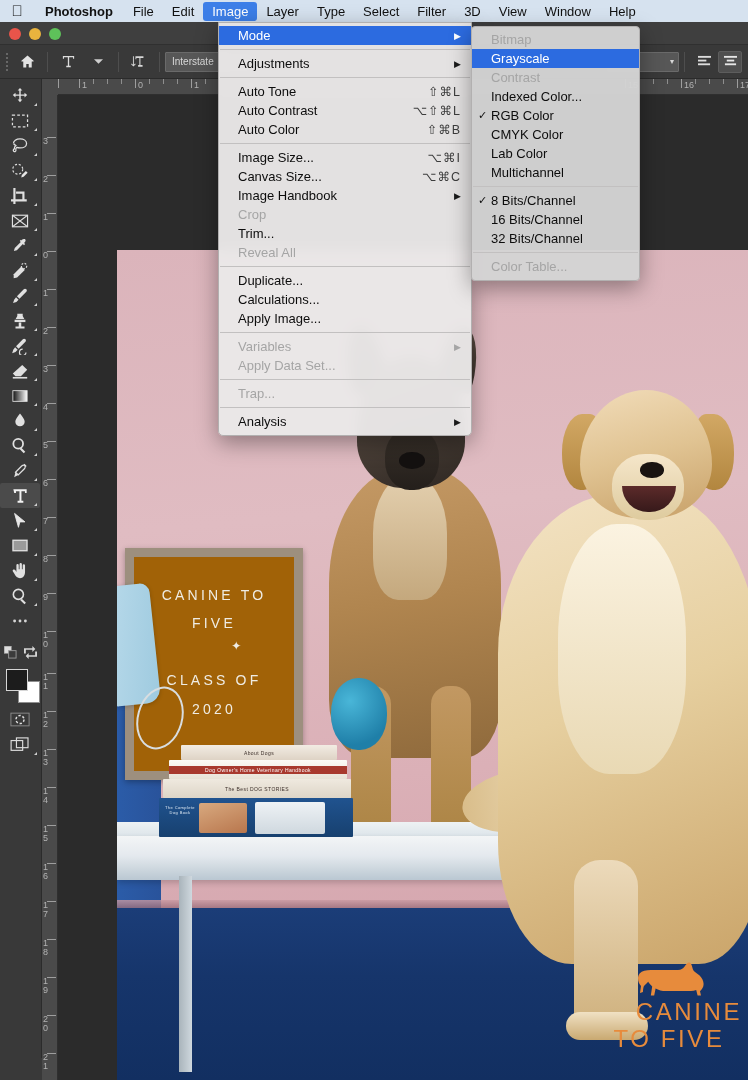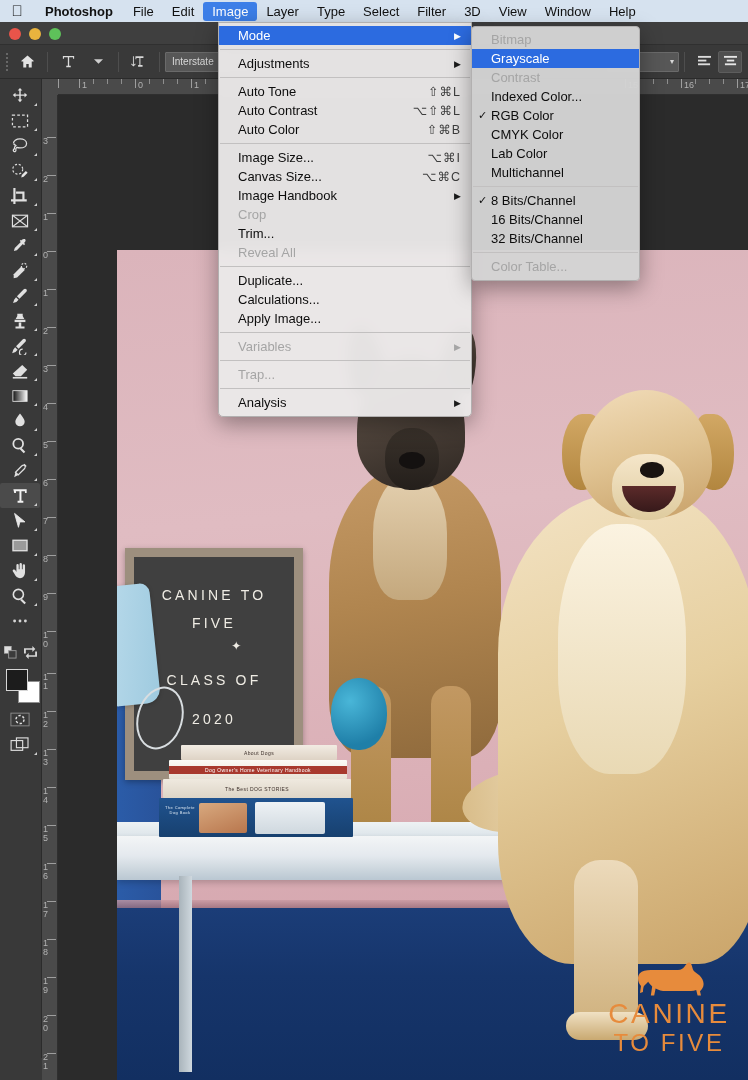--- a/index.html
+++ b/index.html
@@ -99,21 +99,21 @@
      background:linear-gradient(90deg,#2b5ca8,#29539b);}
   .bench { position:absolute; left:0; bottom:200px; width:100%; height:44px;
      background:linear-gradient(180deg,#f3f5f6 0%,#e4e9ee 45%,#cdd7de 75%,#bac7d2 100%);
      box-shadow:0 3px 6px rgba(0,0,0,.18);}
   .bench-leg { position:absolute; bottom:8px; left:62px; width:13px; height:196px;
      background:linear-gradient(90deg,#a9b4bb,#cfd8de);}
   .bench-top { position:absolute; left:0; bottom:244px; width:100%; height:14px;
      background:linear-gradient(180deg,#eef2f4,#dde5ea);}
 
   .letterboard { position:absolute; left:8px; bottom:300px; width:178px; height:232px;
-     background:#404040; border:9px solid #9d8f7e; box-shadow:0 2px 6px rgba(0,0,0,.3); }
+     background:#a16207; border:9px solid #9d8f7e; box-shadow:0 2px 6px rgba(0,0,0,.3); }
   .lb-txt { position:absolute; left:0; width:100%; text-align:center; color:#efece4;
      font-family:"Liberation Sans", sans-serif; letter-spacing:3.2px; font-size:14px; }
   .mask { position:absolute; left:-14px; bottom:375px; width:52px; height:120px;
      background:linear-gradient(100deg,#bcdcec,#9ecadf); border-radius:14px 10px 14px 10px;
      transform:rotate(-6deg); box-shadow:0 1px 4px rgba(0,0,0,.2); }
   .mask-str { position:absolute; left:20px; bottom:330px; width:46px; height:64px;
      border:2px solid #d8dde0; border-radius:50%; transform:rotate(16deg); }
 
   .books { position:absolute; left:42px; bottom:243px; width:190px; height:100px; }
   .bk { position:absolute; left:0; width:100%; border-radius:1px;
@@ -189,21 +189,21 @@
 
   
   .toy { position:absolute; left:214px; bottom:330px; width:56px; height:72px;
      background:radial-gradient(circle at 34% 32%,#49b6d8,#1f7fa8 72%); border-radius:48%; }
 
   
   .logo { position:absolute; right:6px; bottom:14px; width:146px; height:104px;
           color:#e78b3c; text-align:center; }
   .logo .dogicon { display:block; margin:0 auto 4px; }
   .logo .l1, .logo .l2 { display:block; letter-spacing:2.6px; line-height:1.0; font-weight:300; }
-  .logo .l1 { font-size:28px; }
+  .logo .l1 { font-size:24px;text-align:right; }
   .logo .l2 { font-size:24px; margin-top:3px; }
 
   
   .menu-image {
     position:absolute; left:218px; top:22px; width:254px; z-index:80;
     background:rgba(234,232,232,.965);
     border:1px solid #b2b0b0; border-radius:0 0 5px 5px;
     box-shadow:0 7px 22px rgba(0,0,0,.36);
     padding:3px 0 4px; backdrop-filter:blur(6px);
   }
@@ -663,21 +663,21 @@
           <div class="gr-muzzle"></div>
             <div class="gr-mouth"></div>
             <div class="gr-nose"></div>
         </div>
 
         <div class="letterboard">
           <div class="lb-txt" style="top:30px">CANINE TO</div>
           <div class="lb-txt" style="top:58px">FIVE</div>
           <div class="lb-txt" style="top:82px;font-size:12px;padding-left:48px">✦</div>
           <div class="lb-txt" style="top:115px">CLASS OF</div>
-          <div class="lb-txt" style="top:154px">2020</div>
+          <div class="lb-txt" style="top:144px">2020</div>
         </div>
         <div class="mask"></div>
         <div class="mask-str"></div>
 
         <div class="books">
           <div class="bk bk1">About Dogs</div>
           <div class="bk bk2">
             <span class="rib">Dog Owner's Home Veterinary Handbook</span>
           </div>
           <div class="bk bk3">The Best DOG STORIES</div>
@@ -751,20 +751,23 @@
         <span class="lbl">Calculations...</span>
       </div>
       <div class="mrow">
         <span class="lbl">Apply Image...</span>
       </div>
       <div class="msep"></div>
       <div class="mrow dis">
         <span class="lbl">Variables</span>
         <span class="arrow">▶</span>
       </div>
+      <div class="mrow dis">
+        <span class="lbl">Apply Data Set...</span>
+      </div>
       <div class="msep"></div>
       <div class="mrow dis">
         <span class="lbl">Trap...</span>
       </div>
       <div class="msep"></div>
       <div class="mrow">
         <span class="lbl">Analysis</span>
         <span class="arrow">▶</span>
       </div>
     </div>

